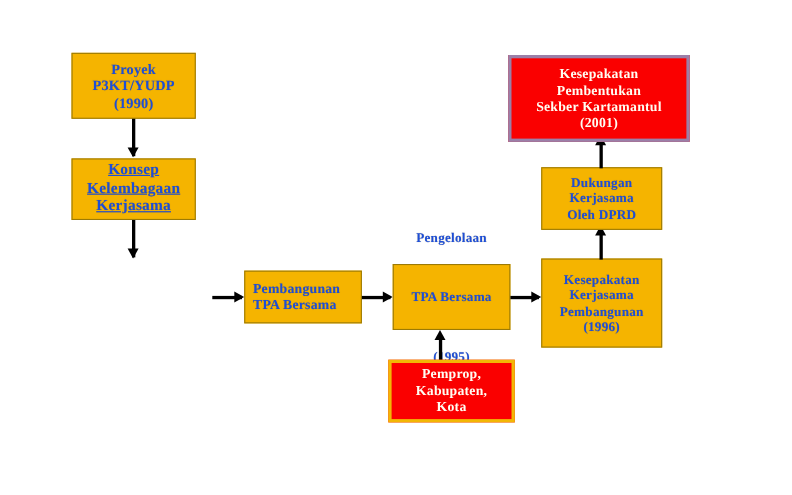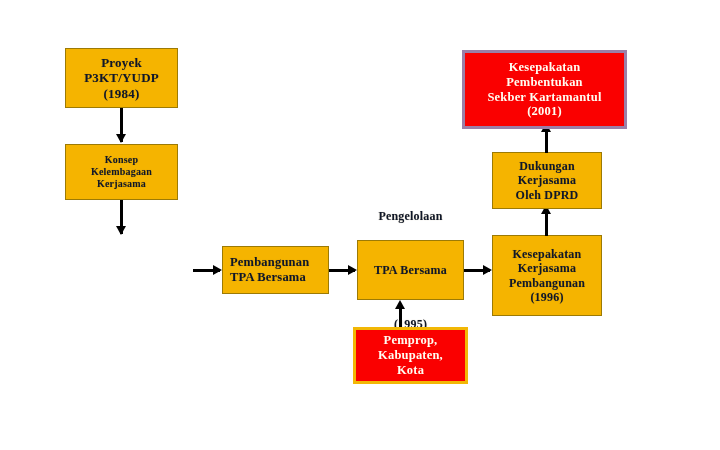--- a/index.html
+++ b/index.html
@@ -31,21 +31,21 @@
     -webkit-font-smoothing: none;
   }
   .node .line {
     display: block;
     white-space: nowrap;
   }
 
   .node.gold {
     background: #F5B400;
     border: 1px solid #9C7A05;
-    color: #0f172a;
+    color: #1d4ed8;
     text-shadow: 0 0 1px rgba(120,88,0,0.35);
   }
   .node.red {
     background: #FA0000;
     color: #FFFDF2;
   }
   .node.red.border-gold {
     border: 3px solid #F2B705;
   }
   .node.red.border-violet {
@@ -89,27 +89,27 @@
   }
 </style>
 </head>
 <body>
 
 <div id="canvas">
 
   <div class="node gold" style="left:65px; top:48px; width:113px; height:60px; font-size:13px;">
     <span class="line">Proyek</span>
     <span class="line">P3KT/YUDP</span>
-    <span class="line">(1984)</span>
+    <span class="line">(1990)</span>
   </div>
 
   <div class="conn v" style="left:120px; top:108px; height:34px;"></div>
   <div class="arrowhead down" style="left:116px; top:134px;"></div>
 
-  <div class="node gold" style="left:65px; top:144px; width:113px; height:56px; font-size:10px;">
+  <div class="node gold" style="left:65px; top:144px; width:113px; height:56px; font-size:14px;text-decoration:underline;">
     <span class="line">Konsep</span>
     <span class="line">Kelembagaan</span>
     <span class="line">Kerjasama</span>
   </div>
 
   <div class="conn v" style="left:120px; top:200px; height:34px;"></div>
   <div class="arrowhead down" style="left:116px; top:226px;"></div>
 
 
   <div class="conn h" style="left:193px; top:269px; width:27px;"></div>

